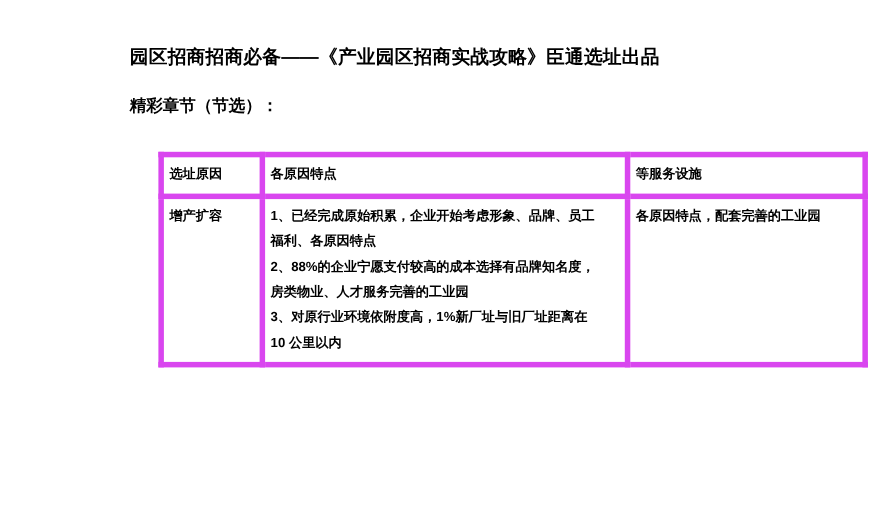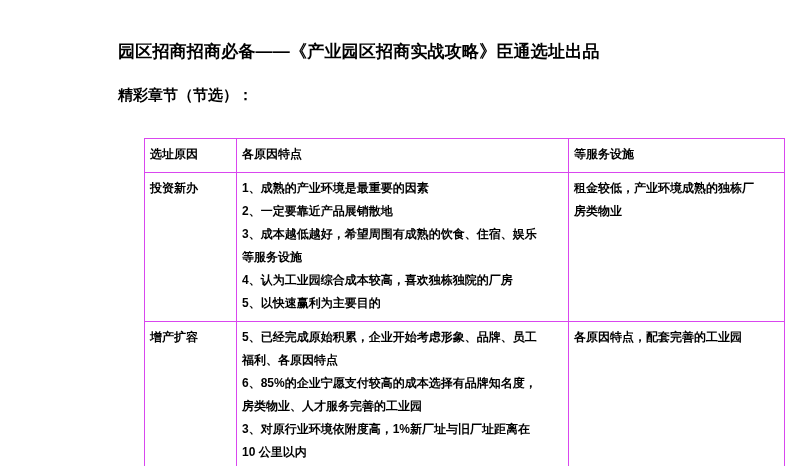--- a/index.html
+++ b/index.html
@@ -26,21 +26,21 @@
   .heading {
     font-family: "Liberation Sans", sans-serif;
     font-weight: bold;
     font-size: 17px;
     line-height: 24px;
     letter-spacing: 0.2px;
     margin: 0 0 22px 0;
     white-space: nowrap;
   }
   .subheading {
-    font-family: Liberation Mono, monospace;
+    font-family: Liberation Sans, sans-serif;
     font-weight: bold;
     font-size: 15px;
     line-height: 22px;
     margin: 0 0 30px 0;
   }
   .table-wrap {
     margin-left: 26px;
     margin-right: 0;
     width: 640px;
   }
@@ -51,21 +51,21 @@
     text-align: center;
     margin: 0 0 6px 0;
     letter-spacing: 0.3px;
   }
   table.matrix {
     border-collapse: collapse;
     width: 640px;
     table-layout: fixed;
   }
   table.matrix td, table.matrix th {
-    border: 1px solid #d946ef;
+    border: 5px solid #d946ef;
     vertical-align: top;
     padding: 4px 5px 6px 5px;
     font-family: "Liberation Sans", sans-serif;
     font-size: 12px;
     line-height: 23px;
     font-weight: bold;
     text-align: left;
   }
   col.c1 { width: 92px; }
   col.c2 { width: 332px; }
@@ -95,45 +95,26 @@
         </colgroup>
         <thead>
           <tr>
             <th>选址原因</th>
             <th>各原因特点</th>
             <th>等服务设施</th>
           </tr>
         </thead>
         <tbody>
           <tr>
-            <td>投资新办</td>
-            <td>
-              <div class="cell-lines">
-                <p>1、成熟的产业环境是最重要的因素</p>
-                <p>2、一定要靠近产品展销散地</p>
-                <p>3、成本越低越好，希望周围有成熟的饮食、住宿、娱乐</p>
-                <p>等服务设施</p>
-                <p>4、认为工业园综合成本较高，喜欢独栋独院的厂房</p>
-                <p>5、以快速赢利为主要目的</p>
-              </div>
-            </td>
-            <td>
-              <div class="cell-lines">
-                <p>租金较低，产业环境成熟的独栋厂</p>
-                <p>房类物业</p>
-              </div>
-            </td>
-          </tr>
-          <tr>
             <td>增产扩容</td>
             <td>
               <div class="cell-lines">
-                <p>5、已经完成原始积累，企业开始考虑形象、品牌、员工</p>
+                <p>1、已经完成原始积累，企业开始考虑形象、品牌、员工</p>
                 <p>福利、各原因特点</p>
-                <p>6、85%的企业宁愿支付较高的成本选择有品牌知名度，</p>
+                <p>2、88%的企业宁愿支付较高的成本选择有品牌知名度，</p>
                 <p>房类物业、人才服务完善的工业园</p>
                 <p>3、对原行业环境依附度高，1%新厂址与旧厂址距离在</p>
                 <p>10 公里以内</p>
               </div>
             </td>
             <td>
               <div class="cell-lines">
                 <p>各原因特点，配套完善的工业园</p>
               </div>
             </td>

